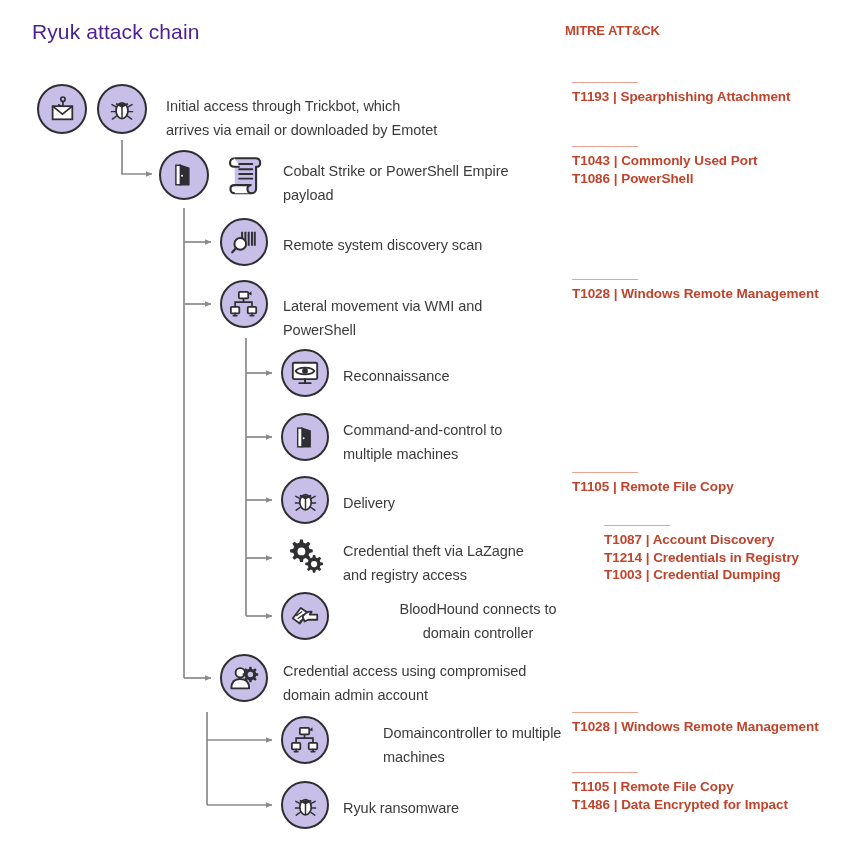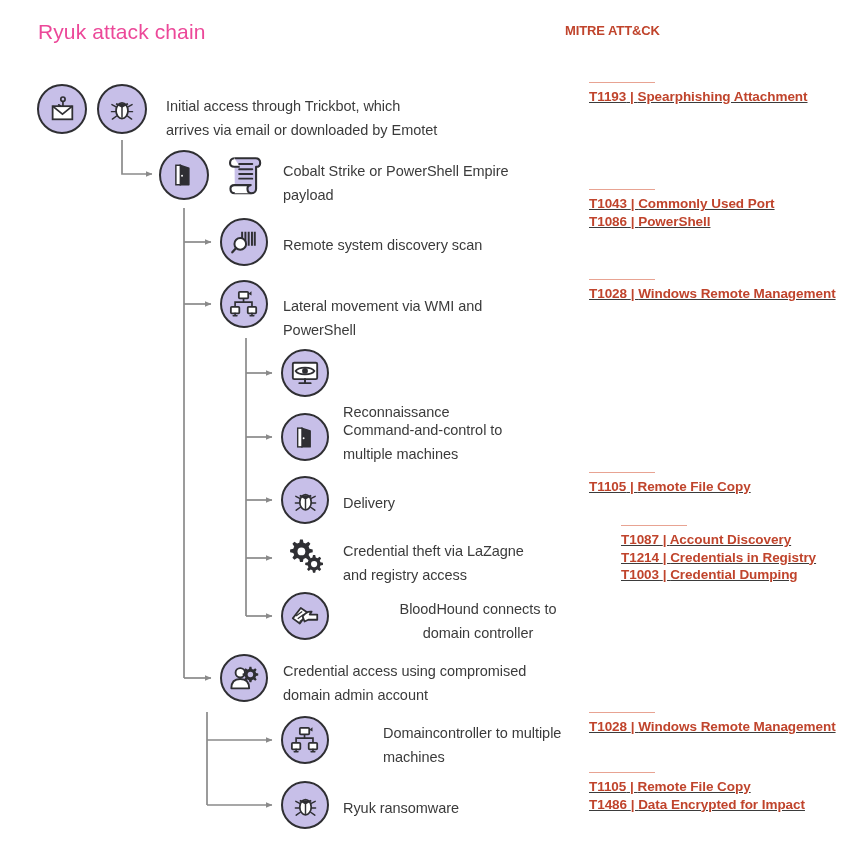--- a/index.html
+++ b/index.html
@@ -11,22 +11,22 @@
     overflow:hidden;
     position:relative;
   }
   #stage{position:relative;width:859px;height:857px;}
 
   
   #wires{position:absolute;left:0;top:0;width:859px;height:857px;}
 
   
   .page-title{
-    position:absolute;left:38px;top:20px;
-    font-size:21px;font-weight:400;color:#ec4899;
+    position:absolute;left:32px;top:20px;
+    font-size:21px;font-weight:400;color:#4c1d95;
     letter-spacing:.1px;white-space:nowrap;
   }
   .mitre-head{
     position:absolute;left:565px;top:23px;
     font-size:13px;font-weight:700;color:#c0442c;
     letter-spacing:-.1px;white-space:nowrap;
   }
 
   
   .node{position:absolute;}
@@ -41,21 +41,21 @@
   .bare-icon{position:absolute;display:flex;align-items:center;justify-content:center;}
   .node-label{
     position:absolute;
     font-size:14.5px;line-height:24px;
     color:#3b3b3b;font-weight:400;
     white-space:pre-line;
     letter-spacing:-.05px;
   }
 
   
-  .mitre-group{position:absolute;left:589px;text-decoration:underline;}
+  .mitre-group{position:absolute;left:572px;}
   .mitre-rule{
     width:66px;height:0;border-top:1.6px solid #e8a392;
     margin-bottom:5px;
   }
   .mitre-line{
     font-size:13.5px;line-height:17.5px;
     color:#c0442c;font-weight:600;white-space:nowrap;
     letter-spacing:-.05px;
   }
   .mitre-line .tid{font-weight:700;}
@@ -169,21 +169,21 @@
 
   <div class="node">
     <div class="icon-circle" style="left:281px;top:349px;width:48px;height:48px;">
       <svg width="30" height="30" viewBox="0 0 32 32">
         <rect x="3" y="5" width="26" height="17.5" rx="1.5" fill="#ffffff" stroke="#2f2f33" stroke-width="2"></rect>
         <path d="M16 22.5 L16 26 M10 26.8 L22 26.8" stroke="#2f2f33" stroke-width="2.1" stroke-linecap="round"></path>
         <path d="M6 13.8 C9 9 23 9 26 13.8 C23 18.6 9 18.6 6 13.8 Z" fill="none" stroke="#2f2f33" stroke-width="1.9"></path>
         <circle cx="16" cy="13.8" r="3.1" fill="#2f2f33"></circle>
       </svg>
     </div>
-    <div class="node-label" style="left:343px;top:364px;width:270px;margin-top:36px;">Reconnaissance</div>
+    <div class="node-label" style="left:343px;top:364px;width:270px;">Reconnaissance</div>
   </div>
 
   <div class="node">
     <div class="icon-circle" style="left:281px;top:413px;width:48px;height:48px;">
       <svg width="25" height="25" viewBox="0 0 32 32">
         <path d="M11 4 L22 7.5 L22 28 L11 28 Z" fill="#2f2f33" stroke="#2f2f33" stroke-width="1.8" stroke-linejoin="round"></path>
         <rect x="6" y="4" width="5.5" height="24" fill="#ffffff" stroke="#2f2f33" stroke-width="1.8"></rect>
         <circle cx="13.6" cy="17" r="1.2" fill="#ffffff"></circle>
       </svg>
     </div>
@@ -279,21 +279,21 @@
 
   <div class="mitre-group" style="top:82px;">
     <div class="mitre-rule"></div>
     <div class="mitre-line">
       <span class="tid">T1193</span>
       <span> | </span>
       <span>Spearphishing Attachment</span>
     </div>
   </div>
 
-  <div class="mitre-group" style="top:146px;margin-top:43px;">
+  <div class="mitre-group" style="top:146px;">
     <div class="mitre-rule"></div>
     <div class="mitre-line">
       <span class="tid">T1043</span>
       <span> | </span>
       <span>Commonly Used Port</span>
     </div>
     <div class="mitre-line">
       <span class="tid">T1086</span>
       <span> | </span>
       <span>PowerShell</span>

